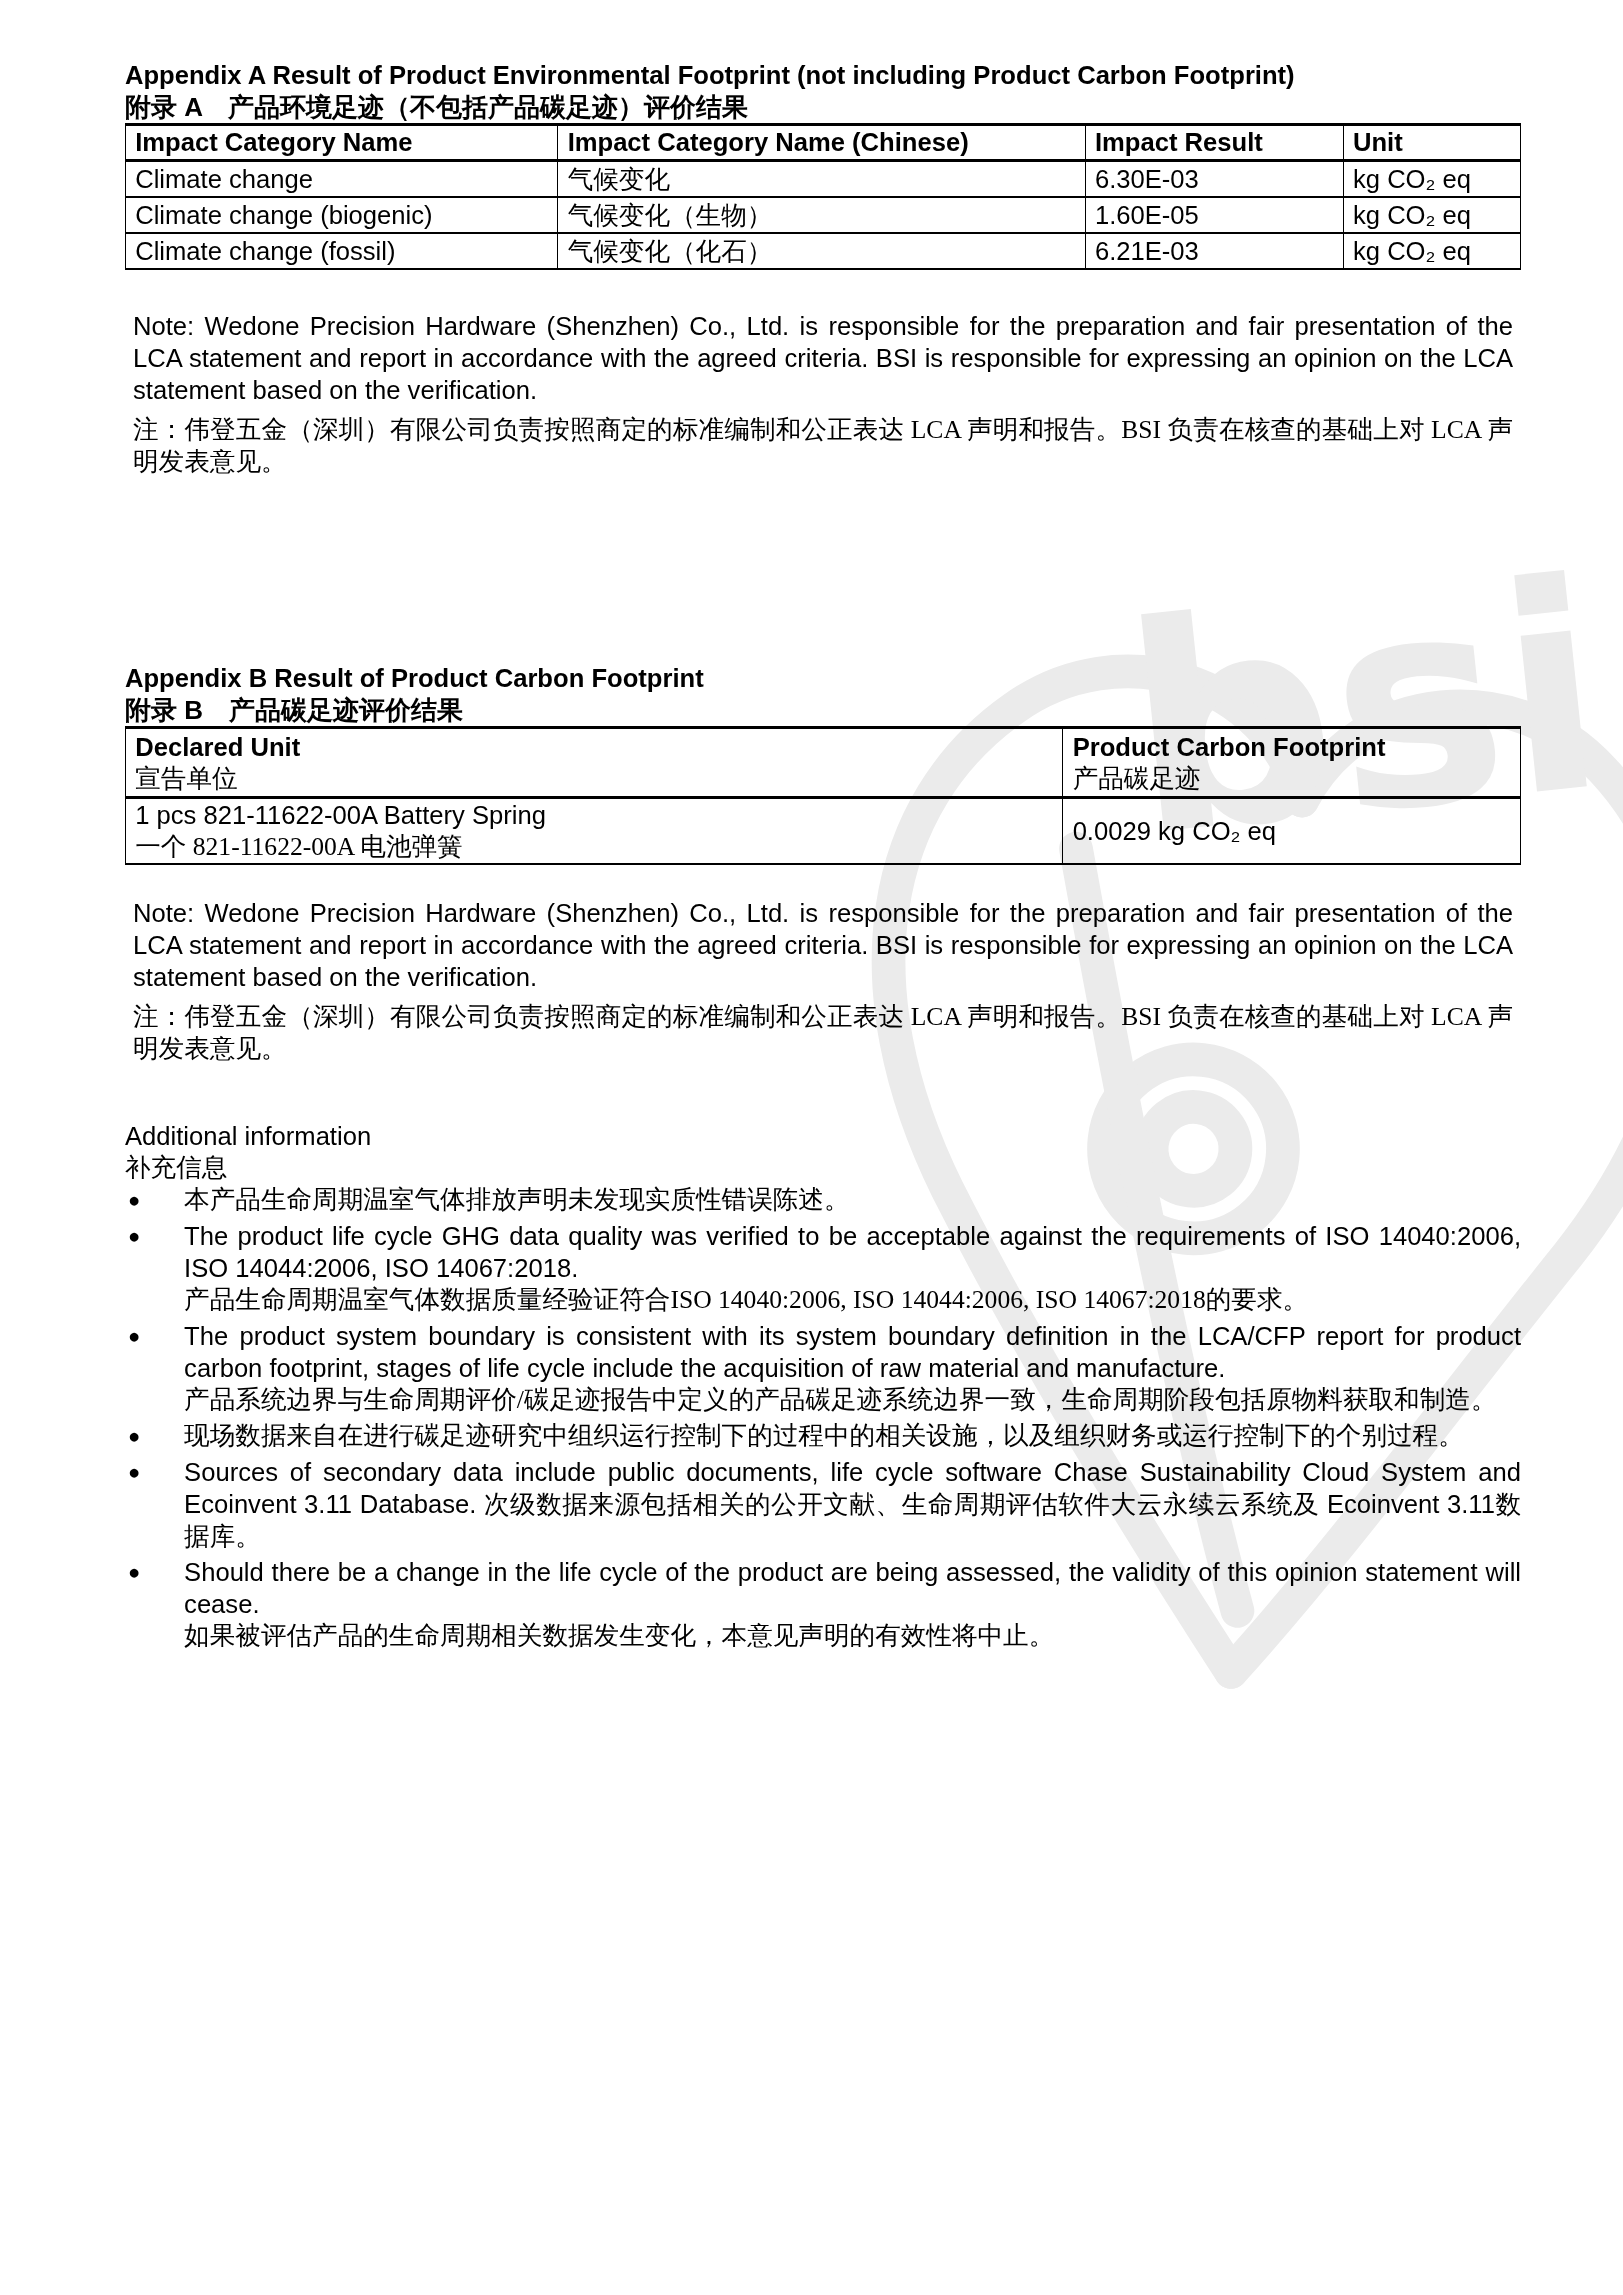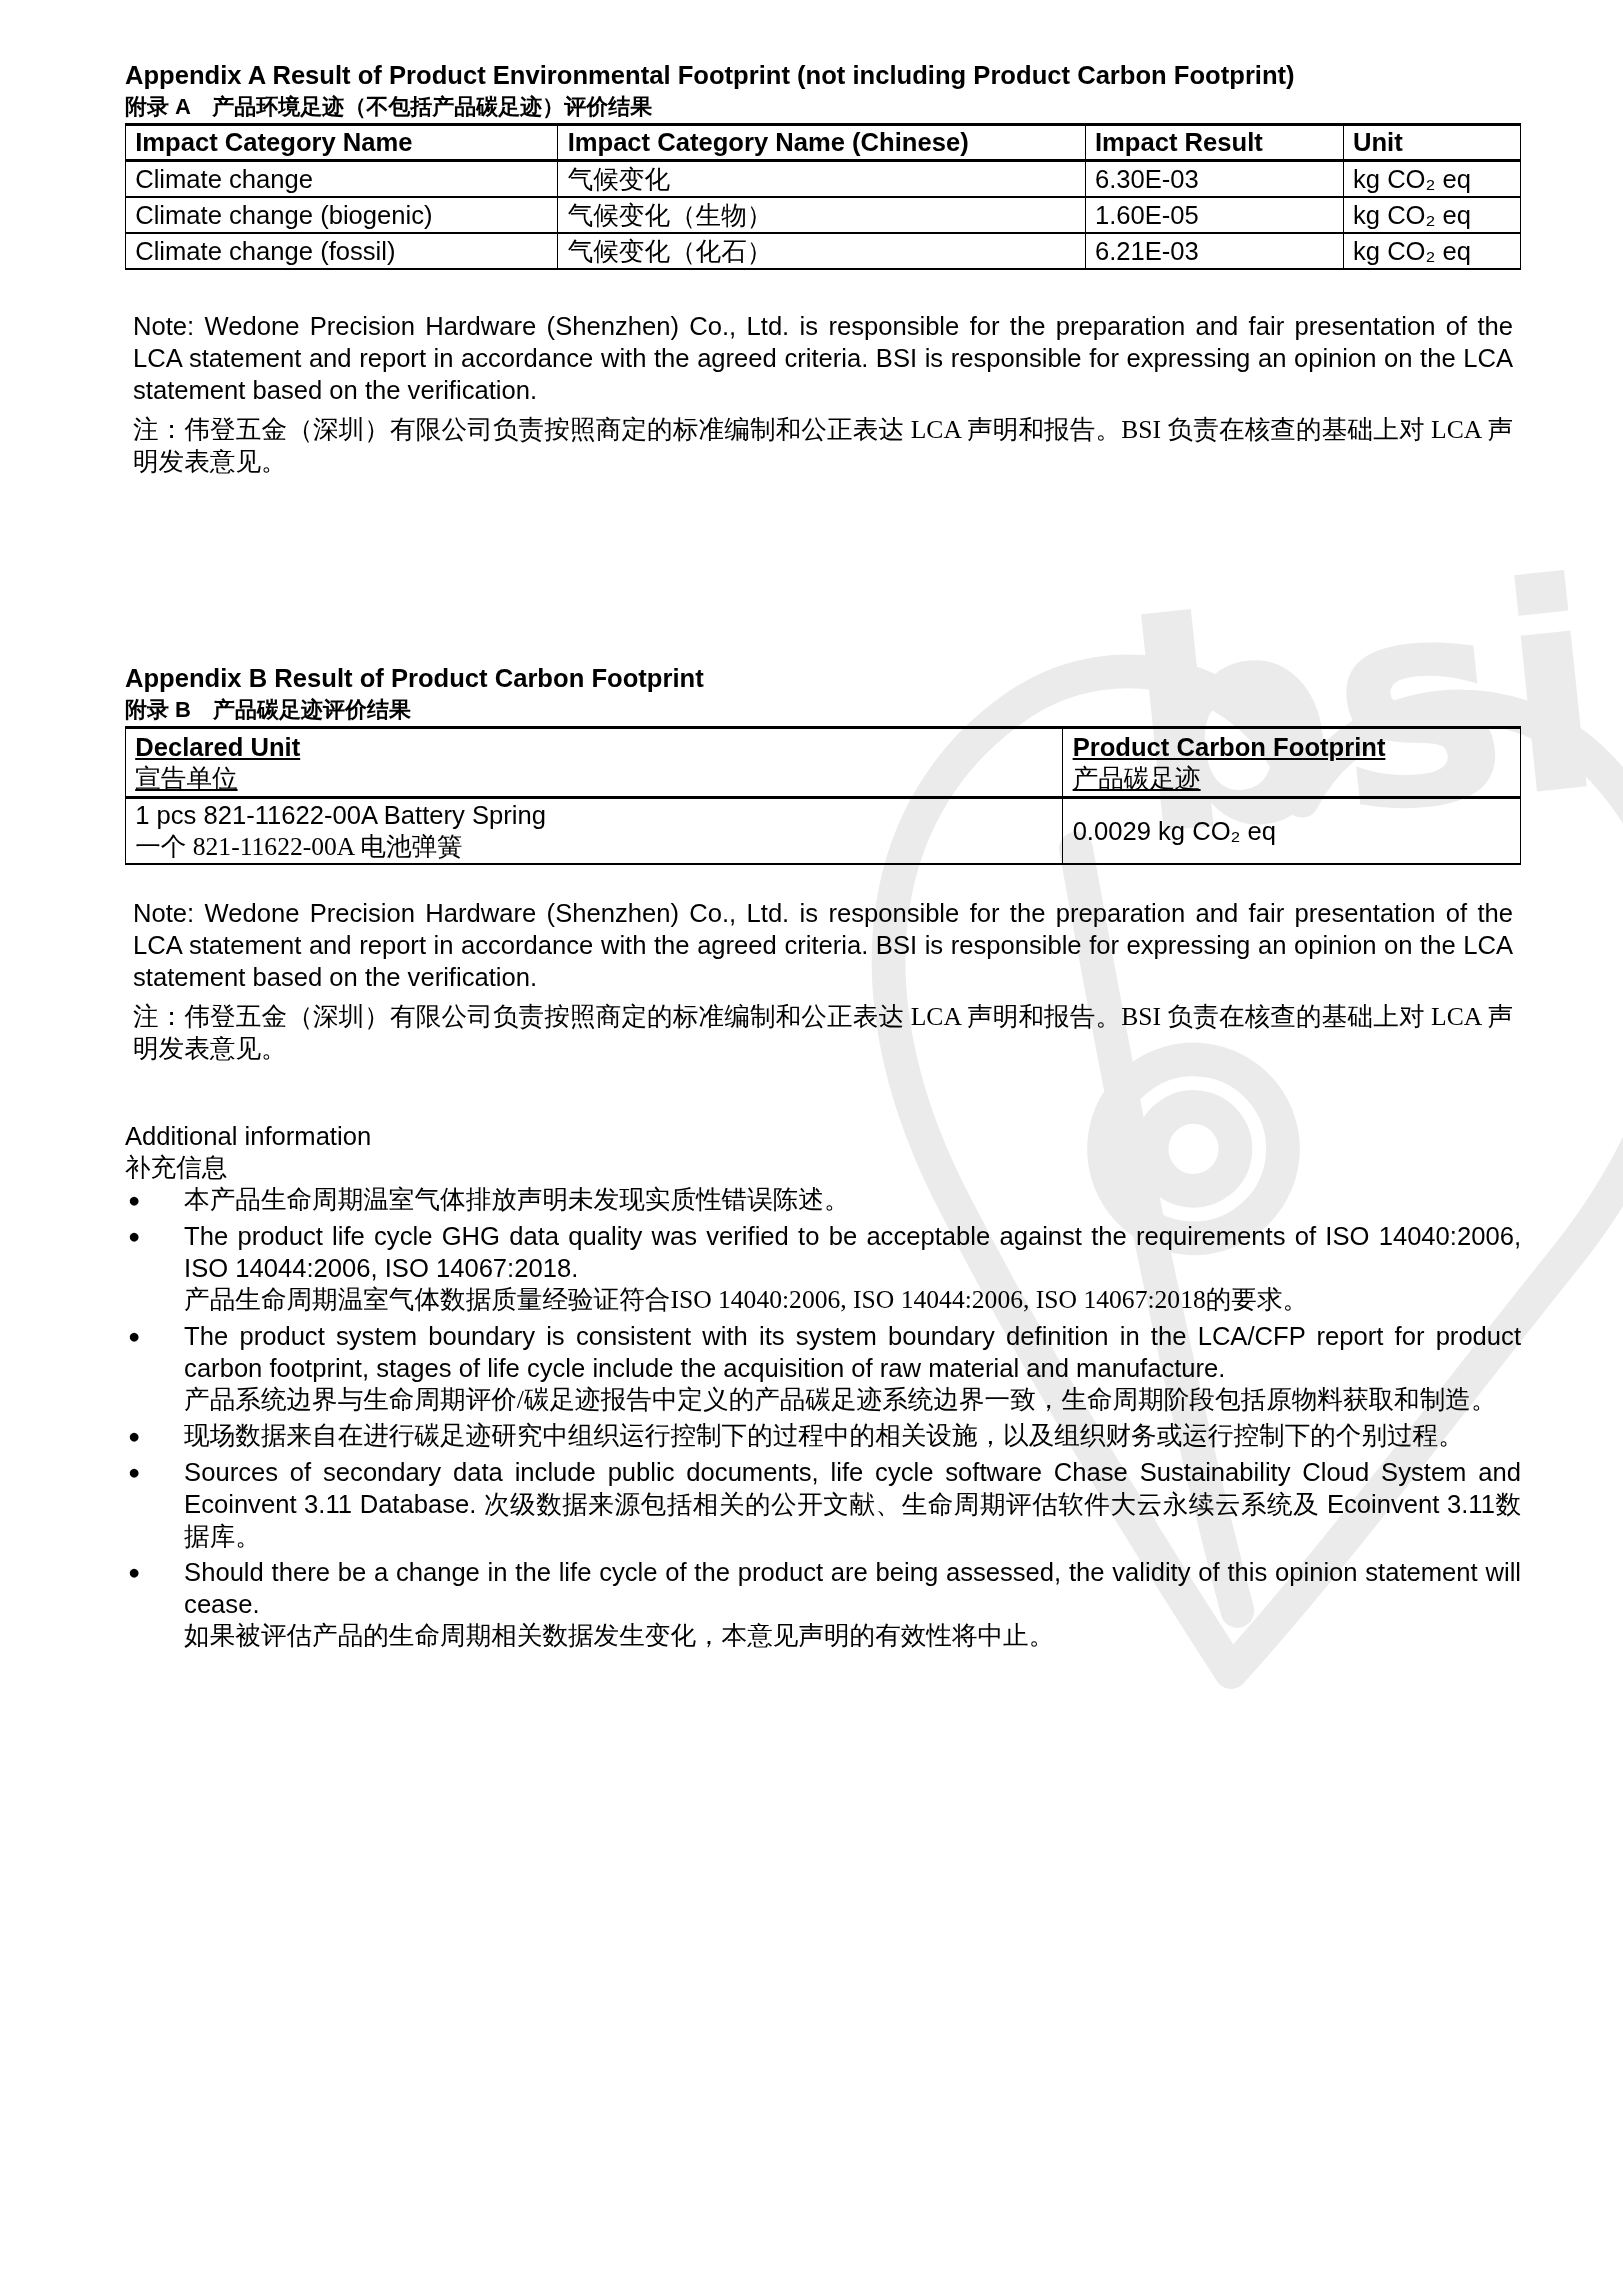--- a/index.html
+++ b/index.html
@@ -33,21 +33,21 @@
   .title{
     font-weight:bold;
     font-size:25.6px;
     line-height:32px;
     margin:0;
   }
   .title-a{ margin-top:59px; }
   .title-b{ margin-top:184px; }
   .subtitle{
     font-weight:bold;
-    font-size:22px;
+    font-size:26px;
     line-height:32px;
     margin:0;
   }
   .zh{ font-family:var(--serif); }
   .doc-table{
     width:100%;
     border-collapse:collapse;
     table-layout:fixed;
     font-size:25.6px;
     line-height:31px;
@@ -60,21 +60,21 @@
     overflow:hidden;
   }
   .doc-table th{
     border-top-width:3.6px;
     border-bottom-width:3.6px;
     font-weight:bold;
   }
   .doc-table td{ border-bottom-width:2.6px; }
   .table-a td{ height:32px; }
   .table-a th{ height:30px; }
-  .table-b th{ height:65px;text-decoration:underline; }
+  .table-b th{ height:65px; }
   .table-b td{ height:61px; }
   .th-zh{ font-weight:normal; font-family:var(--serif); }
   .cell-result{ text-align:center; }
   .note{
     margin:8px;
     text-align:justify;
   }
   .note-first-a{ margin-top:40px; }
   .note-first-b{ margin-top:32px; }
   .add-heading{ margin:55px 0 0 0; }

